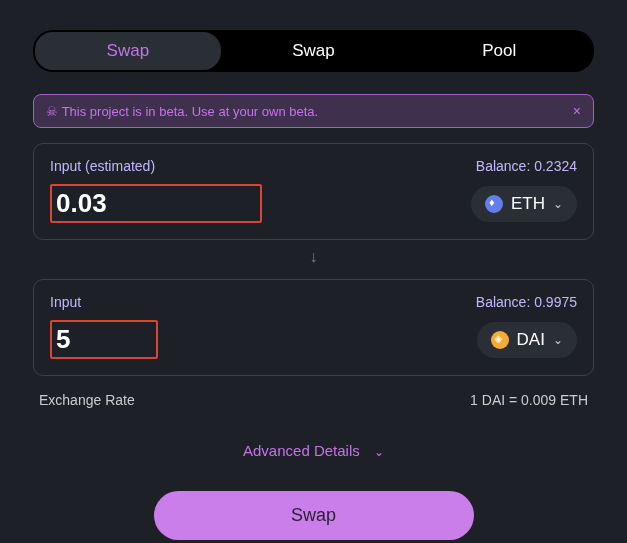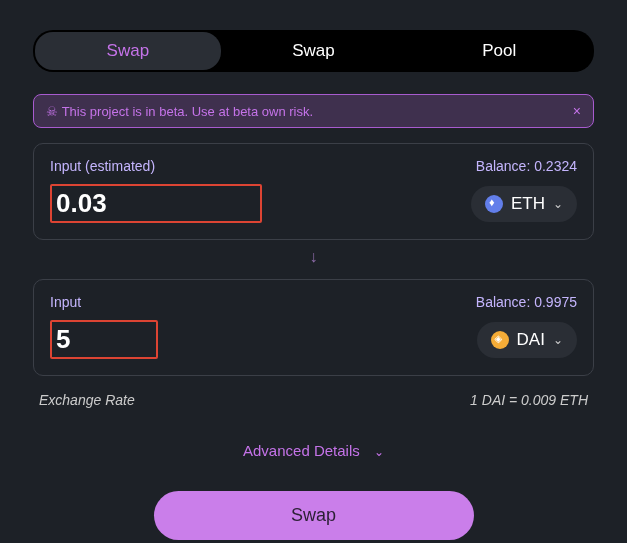--- a/index.html
+++ b/index.html
@@ -103,21 +103,20 @@
   font-size: 16px;
   margin: 8px 0 -2px;
 }
 .rate-row {
   display: flex;
   justify-content: space-between;
   color: #ccc;
   font-size: 14px;
   margin-top: 16px;
   padding: 0 6px;
-  font-style: italic;
 }
 .advanced {
   text-align: center;
   margin-top: 34px;
   color: #c573e9;
   font-size: 15px;
   cursor: pointer;
 }
 .advanced .chev { margin-left: 10px; color:#c573e9; }
 .swap-btn {
@@ -137,21 +136,21 @@
 <body>
 
 <div class="tabs">
   <div class="tab active">Swap</div>
   <div class="tab">Swap</div>
   <div class="tab">Pool</div>
 </div>
 
 <div class="alert">
   <span class="icon">☠</span>
-  <span>This project is in beta. Use at beta own risk.</span>
+  <span>This project is in beta. Use at your own beta.</span>
   <span class="close">×</span>
 </div>
 
 <div class="panel">
   <div class="panel-head">
     <span>Input (estimated)</span>
     <span>Balance: 0.2324</span>
   </div>
   <div class="panel-body">
     <span class="input-highlight" id="input1wrap">

